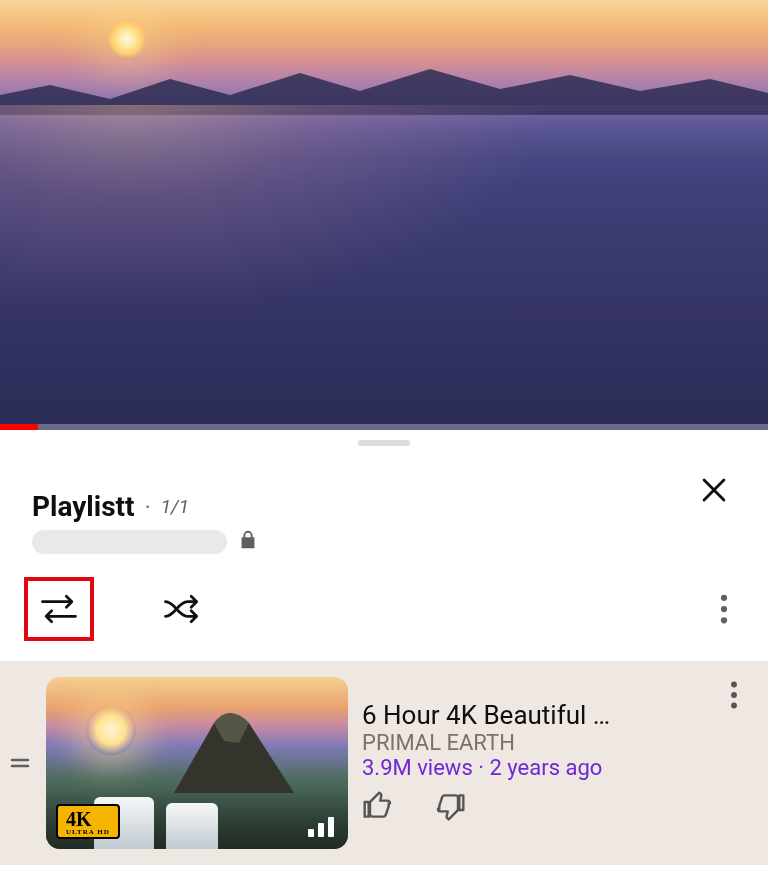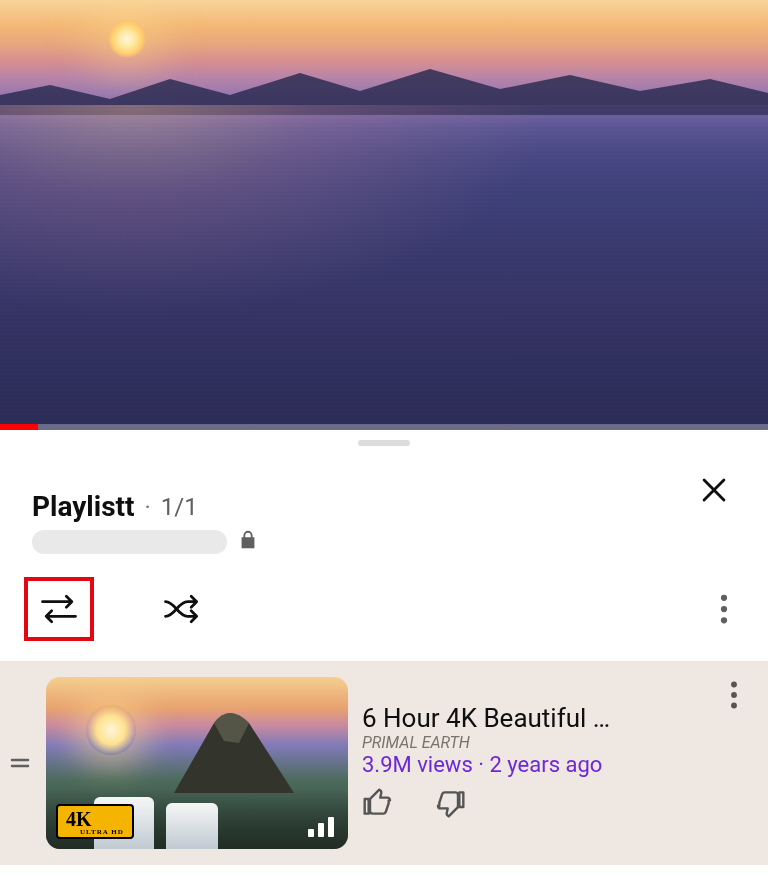--- a/index.html
+++ b/index.html
@@ -91,22 +91,23 @@
   .playlist-title-row {
     display: flex; align-items: center; gap: 10px; margin-top: 28px;
   }
   .playlist-title {
     font-size: 28px;
     font-weight: 700;
     color: #0f0f0f;
   }
   .dot-sep { color:#777; font-size:24px; }
   .playlist-count {
-    font-size: 24px;
+    font-size: 19px;
     color: #606060;
+    font-style: italic;
   }
   .owner-row {
     display:flex; align-items:center; gap:10px;
     margin-top: 6px;
   }
   .owner-blur {
     width: 195px; height: 24px;
     background: #e9e9e9;
     border-radius: 14px;
   }
@@ -191,38 +192,38 @@
     position:absolute; left:10px; bottom:10px;
     background:#f5b400;
     color:#000;
     font-weight:800;
     font-size:20px;
     padding:3px 8px 1px;
     border-radius:4px;
     border:2px solid #000;
     line-height:1;
   }
-  .badge-4k small { display:block; font-size:7px; letter-spacing:1px; font-weight:700;margin-left:14px; }
+  .badge-4k small { display:block; font-size:7px; letter-spacing:1px; font-weight:700; }
   .playing-indicator {
     position:absolute; right:14px; bottom:12px;
     display:flex; align-items:flex-end; gap:4px;
     height:20px;
   }
   .playing-indicator span {
     width:6px; background:#fff; display:block; border-radius:1px;
   }
   .playing-indicator span:nth-child(1){height:8px;}
   .playing-indicator span:nth-child(2){height:14px;}
   .playing-indicator span:nth-child(3){height:20px;}
   .item-meta { flex:1; min-width:0; display:flex; flex-direction:column; }
   .item-title {
     font-size:26px; color:#0f0f0f;
     white-space:nowrap; overflow:hidden; text-overflow:ellipsis;
   }
-  .item-channel { font-size:16px; color:#7a736c;font-style:italic; }
+  .item-channel { font-size:22px; color:#7a736c; }
   .item-stats { font-size:22px; color:#6d28d9; }
   .item-actions { display:flex; gap:40px; margin-top:10px; }
   .thumb-btn { color:#555; cursor:pointer; }
   .item-more {
     align-self:flex-start;
     color:#555; cursor:pointer;
     width:32px; display:flex; justify-content:center;
     margin-top:4px;
   }
 </style>

